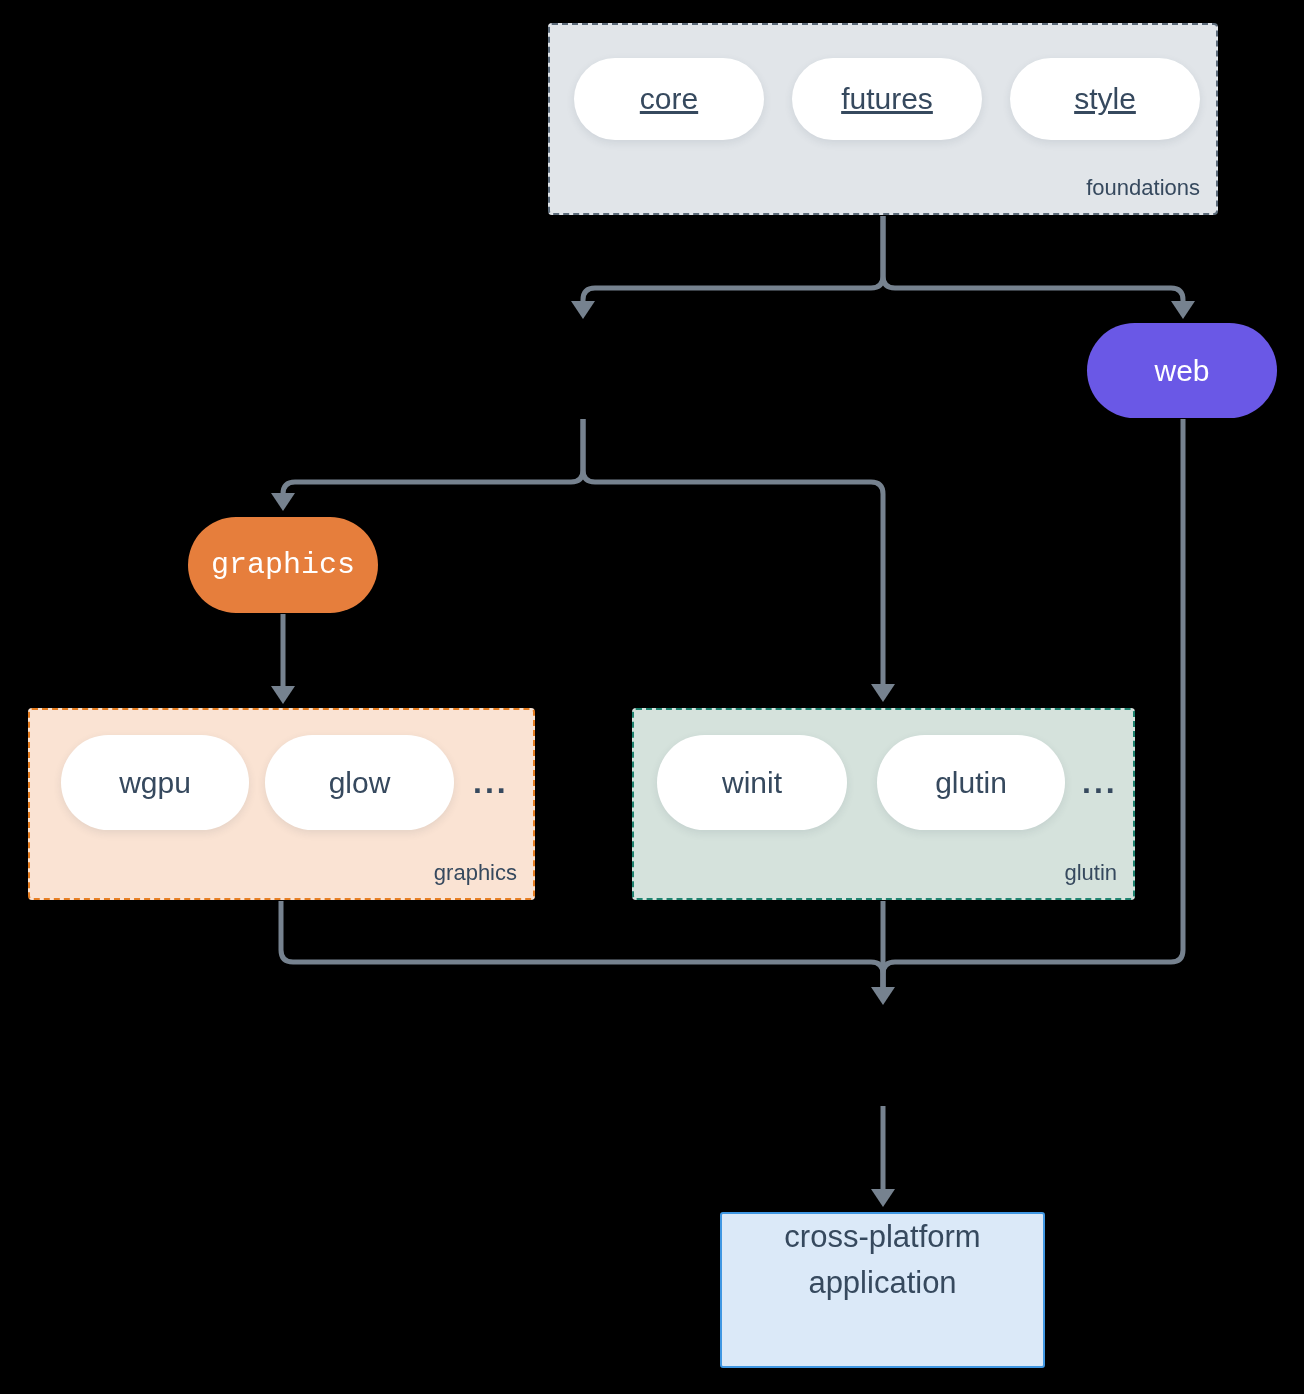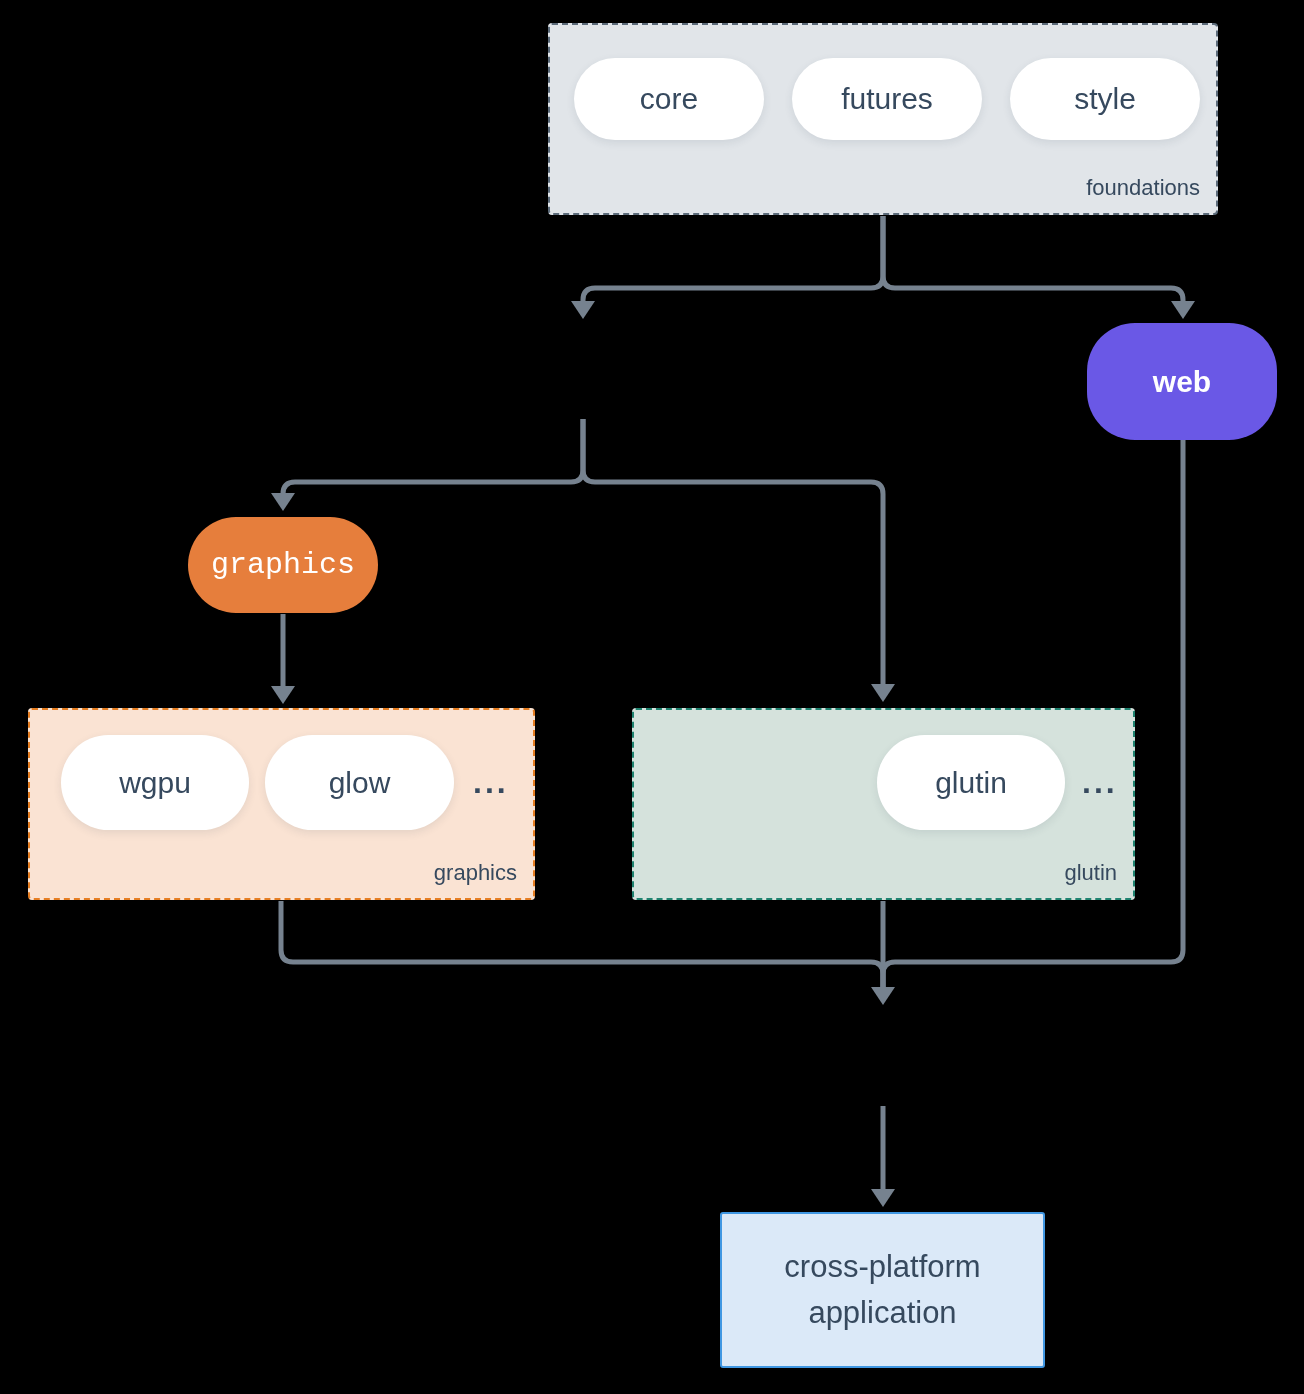--- a/index.html
+++ b/index.html
@@ -53,47 +53,47 @@
     font-size:22px;color:var(--dark-text);
   }
 
   .pill{
     display:flex;align-items:center;justify-content:center;
     border-radius:48px;
     font-size:30px;color:var(--dark-text);
     background:var(--pill-fill);
     box-sizing:border-box;
   }
-  .group.foundations .pill{flex:0 0 190px;height:82px;border-radius:41px;box-shadow:0 3px 8px rgba(40,60,80,0.10);}
+  .group.foundations .pill{flex:0 0 190px;height:82px;border-radius:41px;box-shadow:0 3px 8px rgba(40,60,80,0.10);text-decoration:underline;}
   .inner-pill{position:absolute;top:25px;height:95px;box-shadow:0 3px 8px rgba(40,60,80,0.10);}
   .ellipsis{
     position:absolute;top:25px;height:95px;
     display:flex;align-items:center;
     font-size:32px;font-weight:bold;letter-spacing:3px;
     color:var(--dark-text);
   }
 
   .node{
     position:absolute;
     display:flex;align-items:center;justify-content:center;
     border-radius:48px;
     font-size:30px;color:#ffffff;
   }
   .node.native{left:488px;top:323px;width:190px;height:95px;background:var(--purple);}
-  .node.web{left:1087px;top:323px;width:190px;height:117px;background:var(--purple);font-weight:bold;}
+  .node.web{left:1087px;top:323px;width:190px;height:95px;background:var(--purple);}
   .node.graphics{left:188px;top:517px;width:190px;height:96px;background:var(--orange);font-family:Liberation Mono, monospace;}
   .node.iced{left:790px;top:1008px;width:187px;height:97px;background:var(--blue);}
 
   .app-box{
     position:absolute;left:720px;top:1212px;width:325px;height:156px;
     box-sizing:border-box;
     background:var(--app-fill);
     border:2px solid var(--app-border);
     border-radius:3px;
-    display:flex;flex-direction:column;align-items:center;justify-content:center;
+    display:flex;flex-direction:column;align-items:center;
     font-size:31px;line-height:1.48;color:var(--dark-text);
   }
 </style>
 </head>
 <body>
 
 <div class="canvas">
 
   <svg class="edges" viewBox="0 0 1304 1394">
 
@@ -131,20 +131,21 @@
   <div class="node graphics">graphics</div>
 
   <div class="group renderers">
     <div class="pill inner-pill" style="left:31px;width:188px;">wgpu</div>
     <div class="pill inner-pill" style="left:235px;width:189px;text-align:center;">glow</div>
     <div class="ellipsis" style="left:443px;">...</div>
     <div class="group-label">graphics</div>
   </div>
 
   <div class="group shells">
+    <div class="pill inner-pill" style="left:23px;width:190px;">winit</div>
     <div class="pill inner-pill" style="left:243px;width:188px;">glutin</div>
     <div class="ellipsis" style="left:448px;">...</div>
     <div class="group-label">glutin</div>
   </div>
 
 
   <div class="app-box">
     <span>cross-platform</span>
     <span>application</span>
   </div>

